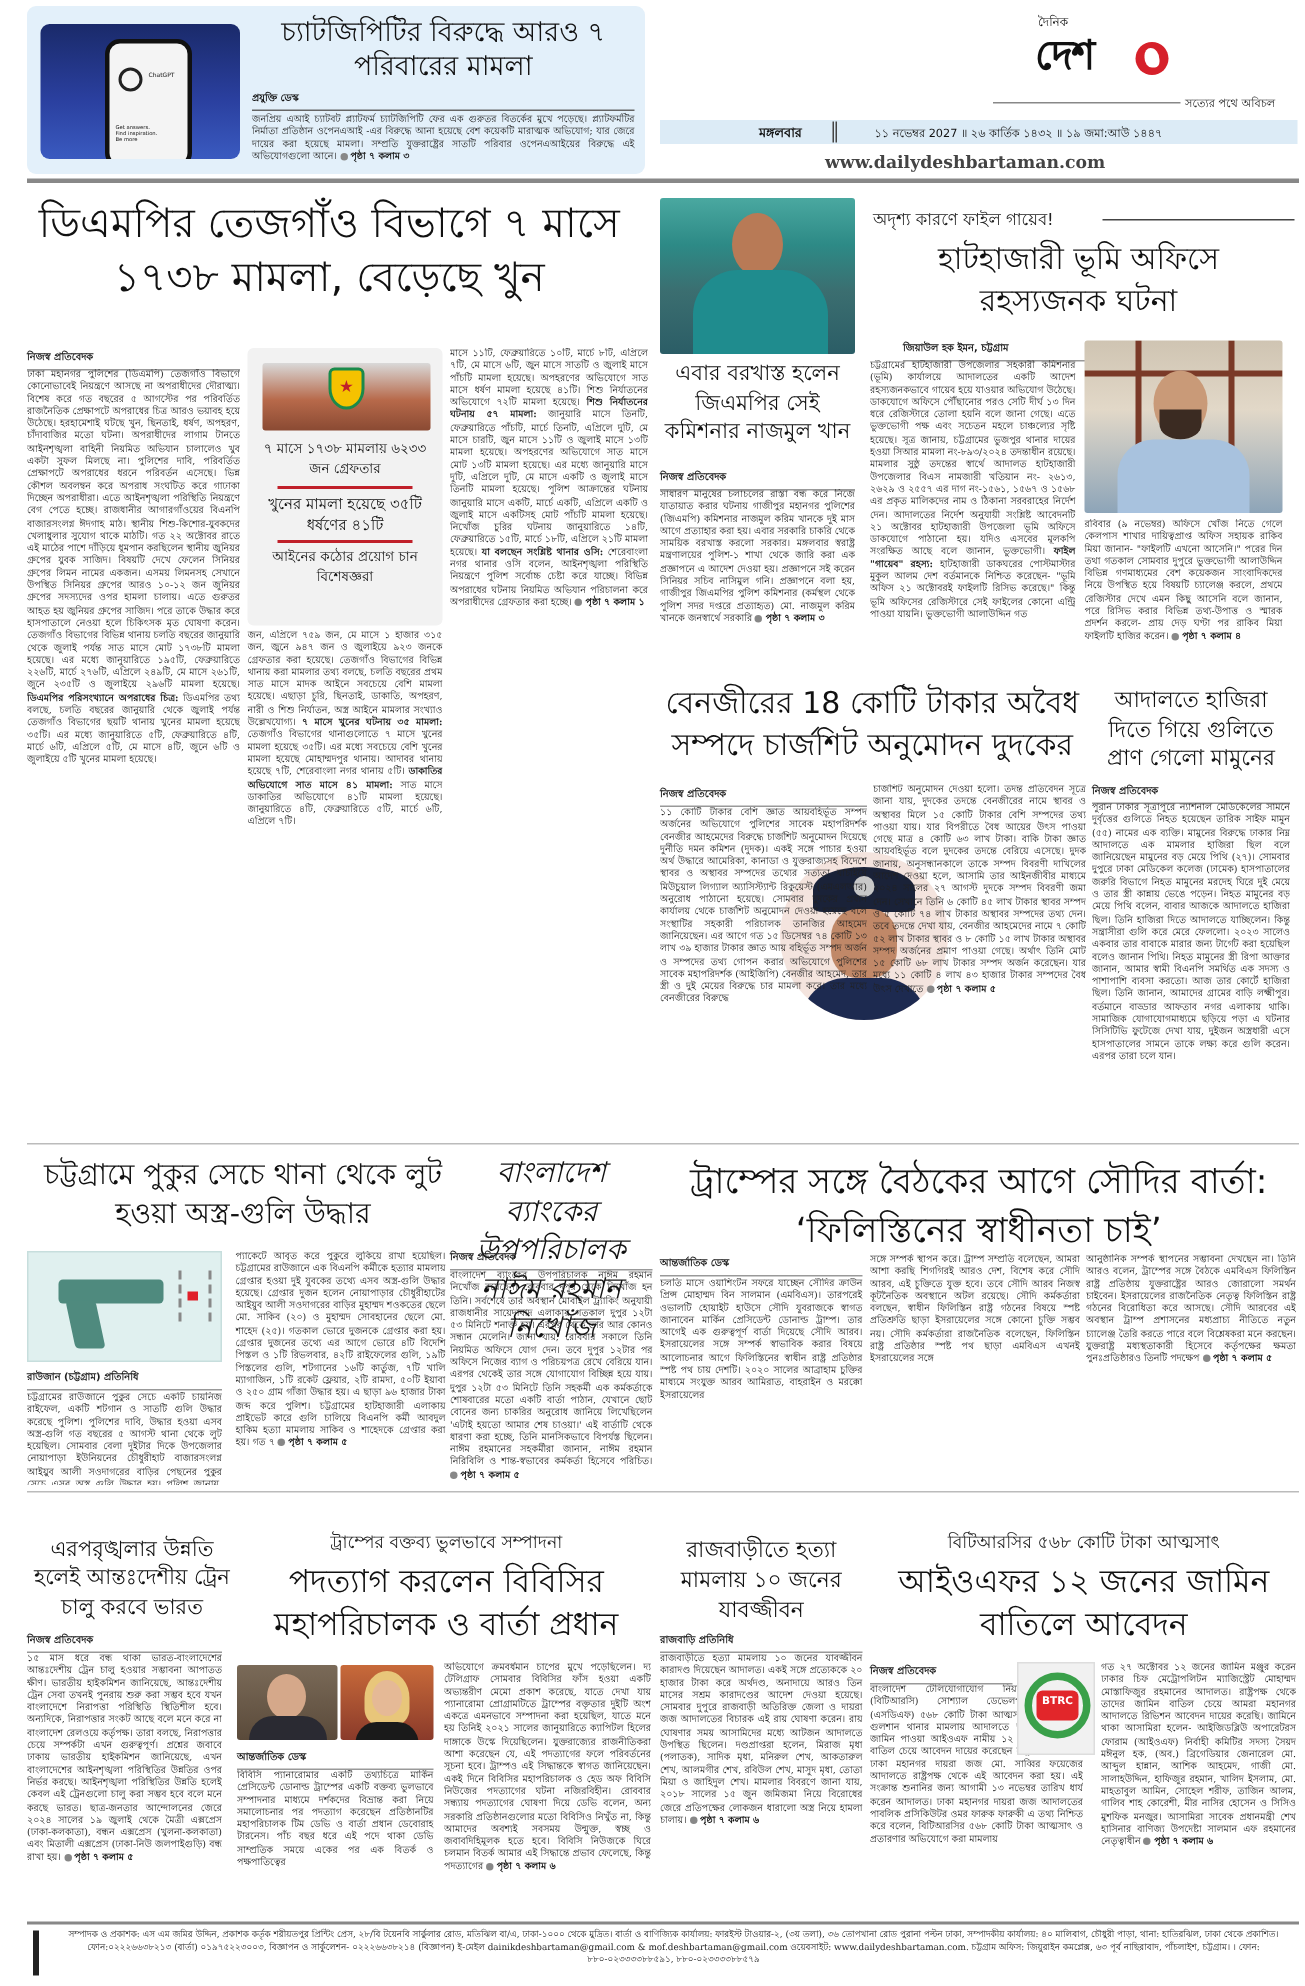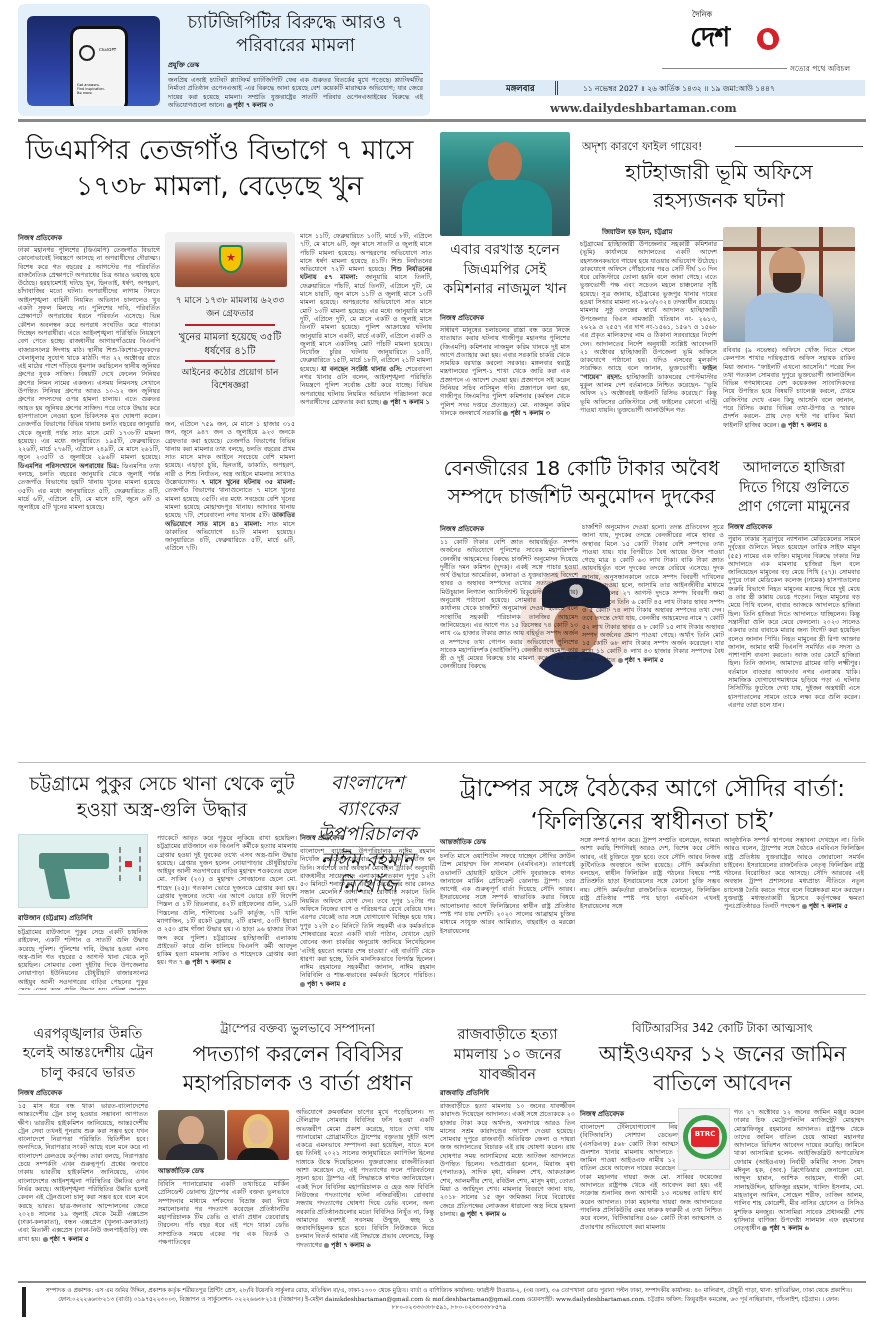--- a/index.html
+++ b/index.html
@@ -210,21 +210,21 @@
   <span class="jump"><span class="dot"></span><span>পৃষ্ঠা ৭ কলাম ৬</span></span>
 </div>
 
 <div class="hl abs" style="left:440px;top:1024px;width:135px;font-size:14.5px;line-height:1.38;">রাজবাড়ীতে হত্যা মামলায় ১০ জনের যাবজ্জীবন</div>
 <div class="abs byline" style="left:440px;top:1087px;width:135px;">রাজবাড়ি প্রতিনিধি</div>
 <div class="abs body txt" style="left:440px;top:1102px;width:135px;height:172px;">
   <span>রাজবাড়ীতে হত্যা মামলায় ১০ জনের যাবজ্জীবন কারাদণ্ড দিয়েছেন আদালত। একই সঙ্গে প্রত্যেককে ২০ হাজার টাকা করে অর্থদণ্ড, অনাদায়ে আরও তিন মাসের সশ্রম কারাদণ্ডের আদেশ দেওয়া হয়েছে। সোমবার দুপুরে রাজবাড়ী অতিরিক্ত জেলা ও দায়রা জজ আদালতের বিচারক এই রায় ঘোষণা করেন। রায় ঘোষণার সময় আসামিদের মধ্যে আটজন আদালতে উপস্থিত ছিলেন। দণ্ডপ্রাপ্তরা হলেন, মিরাজ মৃধা (পলাতক), সাদিক মৃধা, মনিরুল শেখ, আকতারুল শেখ, আলমগীর শেখ, রবিউল শেখ, মাসুদ মৃধা, তোতা মিয়া ও জাহিদুল শেখ। মামলার বিবরণে জানা যায়, ২০১৮ সালের ১৫ জুন জমিজমা নিয়ে বিরোধের জেরে প্রতিপক্ষের লোকজন ধারালো অস্ত্র নিয়ে হামলা চালায়।</span>
   <span class="jump"><span class="dot"></span><span>পৃষ্ঠা ৭ কলাম ৬</span></span>
 </div>
 
-<div class="abs" style="left:580px;top:1020px;width:285px;text-align:center;font-size:11.5px;color:#222;">বিটিআরসির 342 কোটি টাকা আত্মসাৎ</div>
+<div class="abs" style="left:580px;top:1020px;width:285px;text-align:center;font-size:11.5px;color:#222;">বিটিআরসির ৫৬৮ কোটি টাকা আত্মসাৎ</div>
 <div class="hl abs" style="left:580px;top:1040px;width:285px;font-size:21px;line-height:1.4;">আইওএফর ১২ জনের জামিন বাতিলে আবেদন</div>
 <div class="abs byline" style="left:580px;top:1108px;width:95px;">নিজস্ব প্রতিবেদক</div>
 <div class="abs body txt" style="left:580px;top:1123px;width:142px;height:151px;">
   <span>বাংলাদেশ টেলিযোগাযোগ নিয়ন্ত্রণ কমিশনের (বিটিআরসি) সোশ্যাল ডেভেলপমেন্ট ফান্ডের (এসডিএফ) ৫৬৮ কোটি টাকা আত্মসাতের অভিযোগে গুলশান থানার মামলায় আদালতে আত্মসমর্পণ করে জামিন পাওয়া আইওএফ নামীয় ১২ আসামির জামিন বাতিল চেয়ে আবেদন দায়ের করেছেন রাষ্ট্রপক্ষ। সোমবার ঢাকা মহানগর দায়রা জজ মো. সাব্বির ফয়েজের আদালতে রাষ্ট্রপক্ষ থেকে এই আবেদন করা হয়। এই সংক্রান্ত শুনানির জন্য আগামী ১৩ নভেম্বর তারিখ ধার্য করেন আদালত। ঢাকা মহানগর দায়রা জজ আদালতের পাবলিক প্রসিকিউটর ওমর ফারুক ফারুকী এ তথ্য নিশ্চিত করে বলেন, বিটিআরসির ৫৬৮ কোটি টাকা আত্মসাৎ ও প্রতারণার অভিযোগে করা মামলায়</span>
 </div>
 <div class="abs" style="left:678px;top:1108px;width:52px;height:62px;background:#f1f1f1;border:1px solid #ddd;">
   <div style="position:absolute;left:4px;top:6px;width:44px;height:44px;border-radius:50%;border:5px solid #3aa04a;"></div>
   <div style="position:absolute;left:12px;top:18px;width:28px;height:20px;background:#e2262a;border-radius:4px;"></div>
   <div style="position:absolute;left:11px;top:21px;width:30px;text-align:center;font-size:7px;font-weight:bold;color:#fff;">BTRC</div>
 </div>

